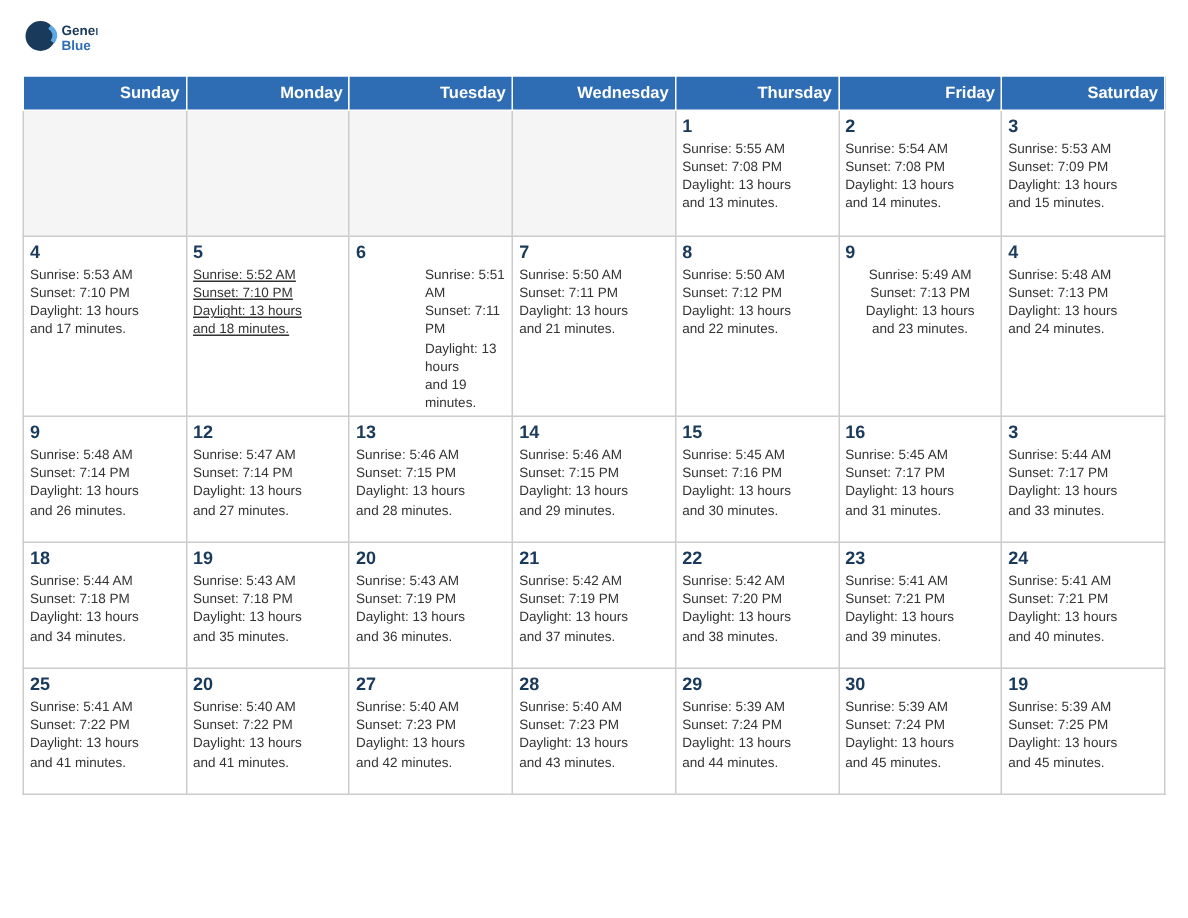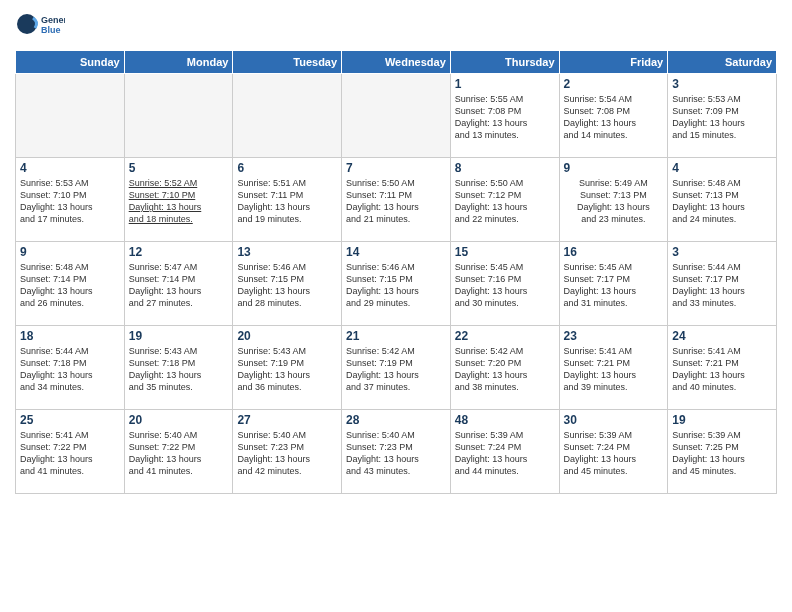--- a/index.html
+++ b/index.html
@@ -146,21 +146,21 @@
           </td>
           <td>
             <span class="day-num">5</span>
             <div class="day-info" style="white-space: pre-line; text-decoration: underline;">Sunrise: 5:52 AM
 Sunset: 7:10 PM
 Daylight: 13 hours
 and 18 minutes.</div>
           </td>
           <td>
             <span class="day-num">6</span>
-            <div class="day-info" style="white-space: pre-line;">Sunrise: 5:51 AM
+            <div class="day-info" style="white-space: pre-line; margin-left: 46px;">Sunrise: 5:51 AM
 Sunset: 7:11 PM
 Daylight: 13 hours
 and 19 minutes.</div>
           </td>
           <td>
             <span class="day-num">7</span>
             <div class="day-info" style="white-space: pre-line;">Sunrise: 5:50 AM
 Sunset: 7:11 PM
 Daylight: 13 hours
 and 21 minutes.</div>
@@ -312,21 +312,21 @@
 and 42 minutes.</div>
           </td>
           <td>
             <span class="day-num">28</span>
             <div class="day-info" style="white-space: pre-line;">Sunrise: 5:40 AM
 Sunset: 7:23 PM
 Daylight: 13 hours
 and 43 minutes.</div>
           </td>
           <td>
-            <span class="day-num">48</span>
+            <span class="day-num">29</span>
             <div class="day-info" style="white-space: pre-line;">Sunrise: 5:39 AM
 Sunset: 7:24 PM
 Daylight: 13 hours
 and 44 minutes.</div>
           </td>
           <td>
             <span class="day-num">30</span>
             <div class="day-info" style="white-space: pre-line;">Sunrise: 5:39 AM
 Sunset: 7:24 PM
 Daylight: 13 hours

